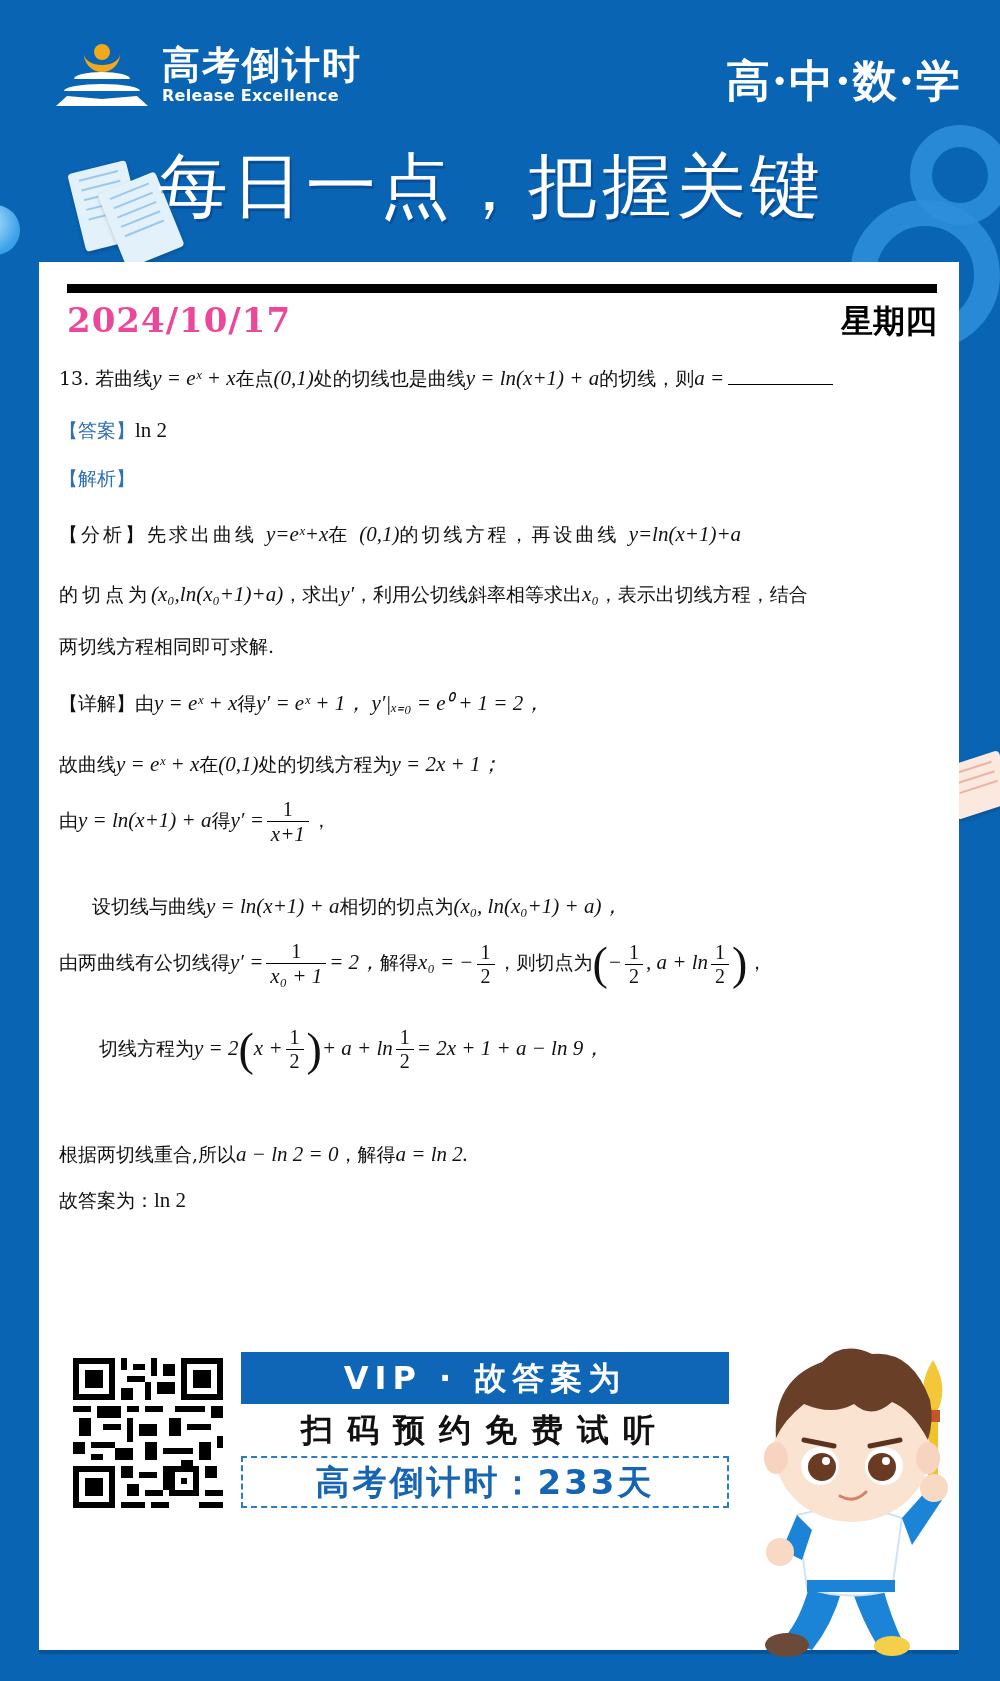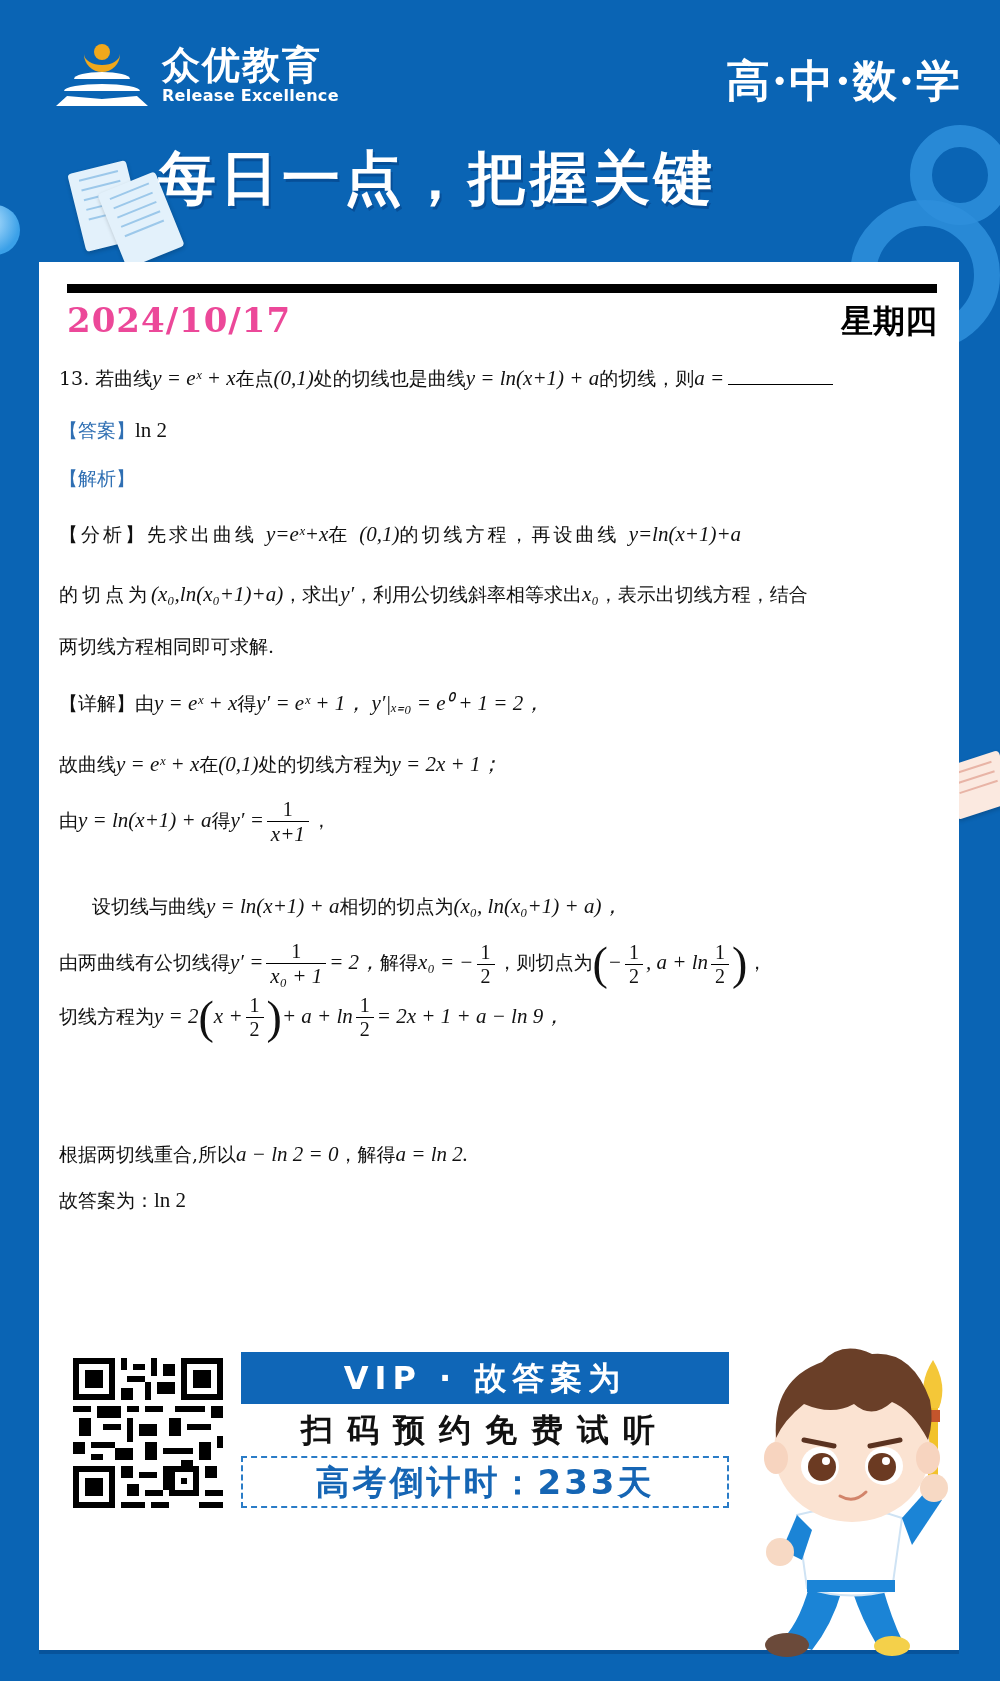--- a/index.html
+++ b/index.html
@@ -27,21 +27,21 @@
   .logo-mark .book { position: absolute; left: 0; top: 56px; width: 92px; height: 10px; background: #fff; clip-path: polygon(0 100%, 12% 0, 50% 30%, 88% 0, 100% 100%); }
   .logo-text { margin-left: 14px; color: #fff; }
   .logo-cn { font-size: 38px; font-weight: bold; letter-spacing: 2px; line-height: 42px; }
   .logo-en { font-size: 16px; font-weight: bold; line-height: 20px; letter-spacing: .3px; }
   .subject {
     position: absolute; right: 38px; top: 52px; color: #fff;
     font-family: "DejaVu Serif", serif; font-size: 44px; font-weight: bold; letter-spacing: 2px;
   }
   .slogan {
     position: absolute; left: 158px; top: 140px; color: #fff;
-    font-size: 58px; font-weight: bold; letter-spacing: 4px;
+    font-size: 70px; font-weight: normal; letter-spacing: 4px;
     text-shadow: 2px 3px 0 rgba(0,40,100,.35);
   }
   .paper-deco { position: absolute; left: 70px; top: 158px; width: 120px; height: 100px; }
   .paper { position: absolute; background: #e3f1fb; border-radius: 4px; box-shadow: 0 2px 4px rgba(0,0,0,.2); }
   .paper i { display: block; height: 2px; background: #9cc8ea; margin: 8px 10px; }
   
   .panel {
     position: absolute; left: 39px; top: 262px; width: 920px; height: 1388px;
     background: #fff; box-shadow: 0 4px 0 rgba(0,30,80,.25);
   }
@@ -101,21 +101,21 @@
 
 <div class="logo">
   <div class="logo-mark">
     <div class="sun"></div>
     <div class="arc"></div>
     <div class="wave" style="left:18px; top:32px; width:56px;"></div>
     <div class="wave" style="left:8px; top:44px; width:76px;"></div>
     <div class="book"></div>
   </div>
   <div class="logo-text">
-    <div class="logo-cn">众优教育</div>
+    <div class="logo-cn">高考倒计时</div>
     <div class="logo-en">Release Excellence</div>
   </div>
 </div>
 <div class="subject">高·中·数·学</div>
 
 <div class="paper-deco">
   <div class="paper" style="left:6px; top:8px; width:60px; height:80px; transform:rotate(-14deg);">
       <i></i>
       <i></i>
       <i></i>
@@ -193,21 +193,21 @@
           <span class="num">1</span>
           <span class="den">2</span>
         </span><span>，则切点为</span><span class="paren-big">(</span><span class="math">−</span><span class="frac">
           <span class="num">1</span>
           <span class="den">2</span>
         </span><span class="math">, a + ln</span><span class="frac">
           <span class="num">1</span>
           <span class="den">2</span>
         </span><span class="paren-big">)</span><span>，</span>
     </div>
-    <div class="line" style="top:632px;">
+    <div class="line" style="top:664px;margin-left:40px;">
       <span>切线方程为</span><span class="math">y = 2</span><span class="paren-big">(</span><span class="math">x +</span><span class="frac">
           <span class="num">1</span>
           <span class="den">2</span>
         </span><span class="paren-big">)</span><span class="math">+ a + ln</span><span class="frac">
           <span class="num">1</span>
           <span class="den">2</span>
         </span><span class="math">= 2x + 1 + a − ln 9，</span>
     </div>
     <div class="line" style="top:780px;">
       <span>根据两切线重合,所以</span><span class="math">a − ln 2 = 0</span><span>，解得</span><span class="math">a = ln 2.</span>

